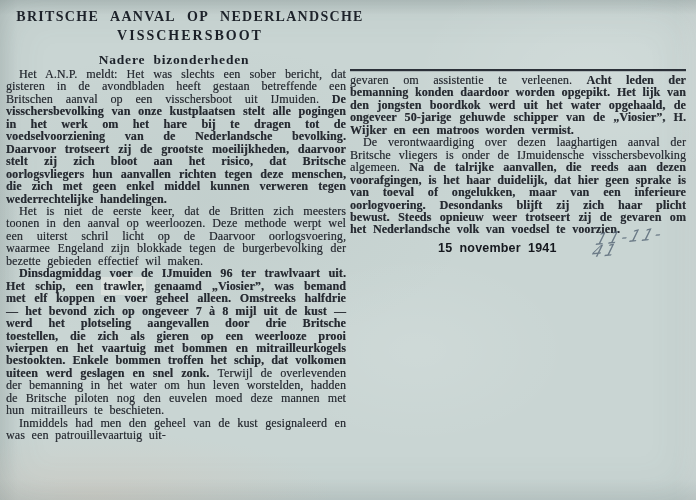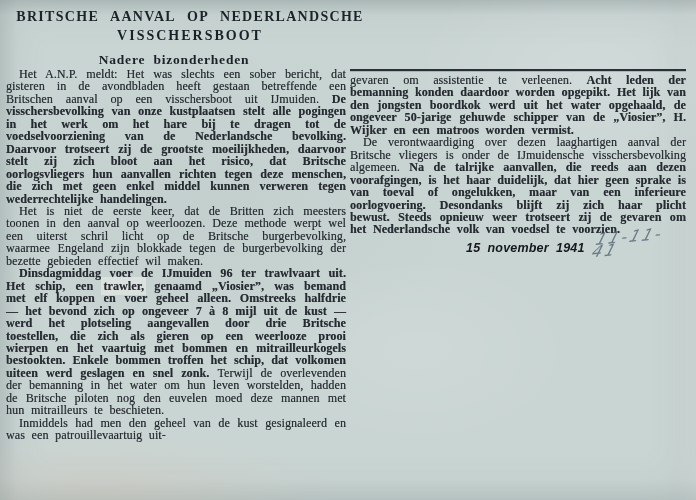--- a/index.html
+++ b/index.html
@@ -47,23 +47,23 @@
   }
   .para{
     margin:0;
     text-shadow:0.3px 0 rgba(38,42,49,0.5);
   }
   .para.indent{text-indent:13px;font-family:Liberation Serif, serif;}
   .para .b{font-weight:bold;}
   .para .hl{background:rgba(222,228,224,0.85);box-shadow:0 0 0 2px rgba(222,228,224,0.85);}
   .dateline{position:relative;margin-top:6px;height:40px;}
   .printed-date{
-    display:inline-block;margin-left:116px;
+    display:inline-block;margin-left:88px;
     font-family:"Liberation Sans","DejaVu Sans",sans-serif;
-    font-weight:bold;font-size:12.5px;letter-spacing:0.2px;color:#15181e;font-style:italic;
+    font-weight:bold;font-size:12.5px;letter-spacing:0.2px;color:#15181e;
   }
   .handwritten-date{
     position:absolute;left:244px;top:-12px;
     font-family:"DejaVu Sans",sans-serif;font-style:italic;
     font-size:16px;letter-spacing:2.5px;
     color:var(--handwriting,#5b6b7a);
     transform:rotate(-5deg) skewX(-22deg);
     opacity:0.85;
   }
 </style>
@@ -74,21 +74,21 @@
 
   <div class="headline">
     <div class="hl1">BRITSCHE AANVAL OP NEDERLANDSCHE</div>
     <div class="hl2">VISSCHERSBOOT</div>
   </div>
 
   <div class="subhead">Nadere bizonderheden</div>
 
   <div class="col col-left">
       <p class="para indent"><span>Het A.N.P. meldt: Het was slechts een sober bericht, dat gisteren in de avondbladen heeft gestaan betreffende een Britschen aanval op een visschersboot uit IJmuiden. </span><span class="b">De visschersbevolking van onze kustplaatsen stelt alle pogingen in het werk om het hare bij te dragen tot de voedselvoorziening van de Nederlandsche bevolking. Daarvoor trotseert zij de grootste moeilijkheden, daarvoor stelt zij zich bloot aan het risico, dat Britsche oorlogsvliegers hun aanvallen richten tegen deze menschen, die zich met geen enkel middel kunnen verweren tegen wederrechtelijke handelingen.</span></p>
-      <p class="para indent"><span>Het is niet de eerste keer, dat de Britten zich meesters toonen in den aanval op weerloozen. Deze methode werpt wel een uiterst schril licht op de Britsche burgerbevolking, waarmee Engeland zijn blokkade tegen de burgerbevolking der bezette gebieden effectief wil maken.</span></p>
+      <p class="para indent"><span>Het is niet de eerste keer, dat de Britten zich meesters toonen in den aanval op weerloozen. Deze methode werpt wel een uiterst schril licht op de Daarvoor oorlogsvoering, waarmee Engeland zijn blokkade tegen de burgerbevolking der bezette gebieden effectief wil maken.</span></p>
       <p class="para indent"><span class="b">Dinsdagmiddag voer de IJmuiden 96 ter trawlvaart uit. Het schip, een </span><span class="b hl">trawler,</span><span class="b"> genaamd „Viosier”, was bemand met elf koppen en voer geheel alleen. Omstreeks halfdrie — het bevond zich op ongeveer 7 à 8 mijl uit de kust — werd het plotseling aangevallen door drie Britsche toestellen, die zich als gieren op een weerlooze prooi wierpen en het vaartuig met bommen en mitrailleurkogels bestookten. </span><span class="b">Enkele bommen troffen het schip, dat volkomen uiteen werd geslagen en snel zonk. </span><span>Terwijl de overlevenden der bemanning in het water om hun leven worstelden, hadden de Britsche piloten nog den euvelen moed deze mannen met hun mitrailleurs te beschieten.</span></p>
       <p class="para indent"><span>Inmiddels had men den geheel van de kust gesignaleerd en was een patrouillevaartuig uit-</span></p>
     </div>
 
   <div class="col col-right">
     <div class="col-rule"></div>
     <div>
         <p class="para"><span>gevaren om assistentie te verleenen. </span><span class="b">Acht leden der bemanning konden daardoor worden opgepikt. Het lijk van den jongsten boordkok werd uit het water opgehaald, de ongeveer 50-jarige gehuwde schipper van de „Viosier”, H. Wijker en een matroos worden vermist.</span></p>
         <p class="para indent"><span>De verontwaardiging over dezen laaghartigen aanval der Britsche vliegers is onder de IJmuidensche visschersbevolking algemeen. </span><span class="b">Na de talrijke aanvallen, die reeds aan dezen voorafgingen, is het haar duidelijk, dat hier geen sprake is van toeval of ongelukken, maar van een inferieure oorlogvoering. Desondanks blijft zij zich haar plicht bewust. Steeds opnieuw weer trotseert zij de gevaren om het Nederlandsche volk van voedsel te voorzien.</span></p>
       </div>

